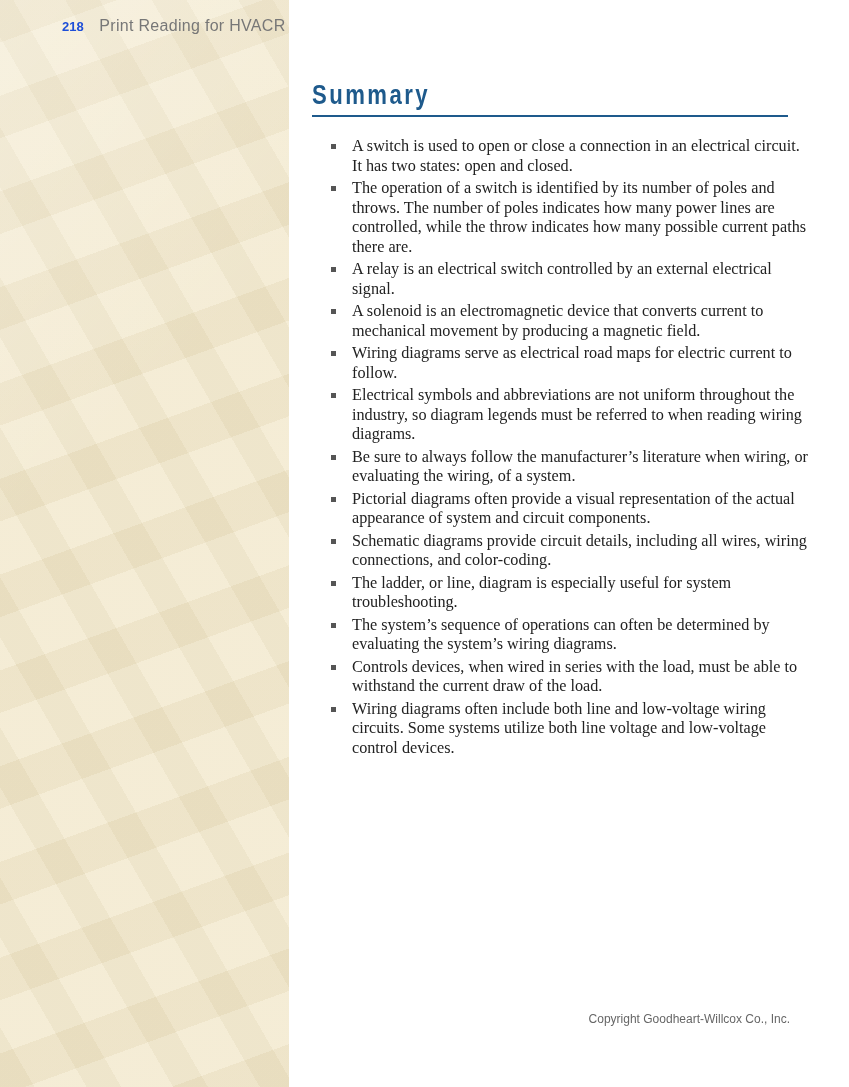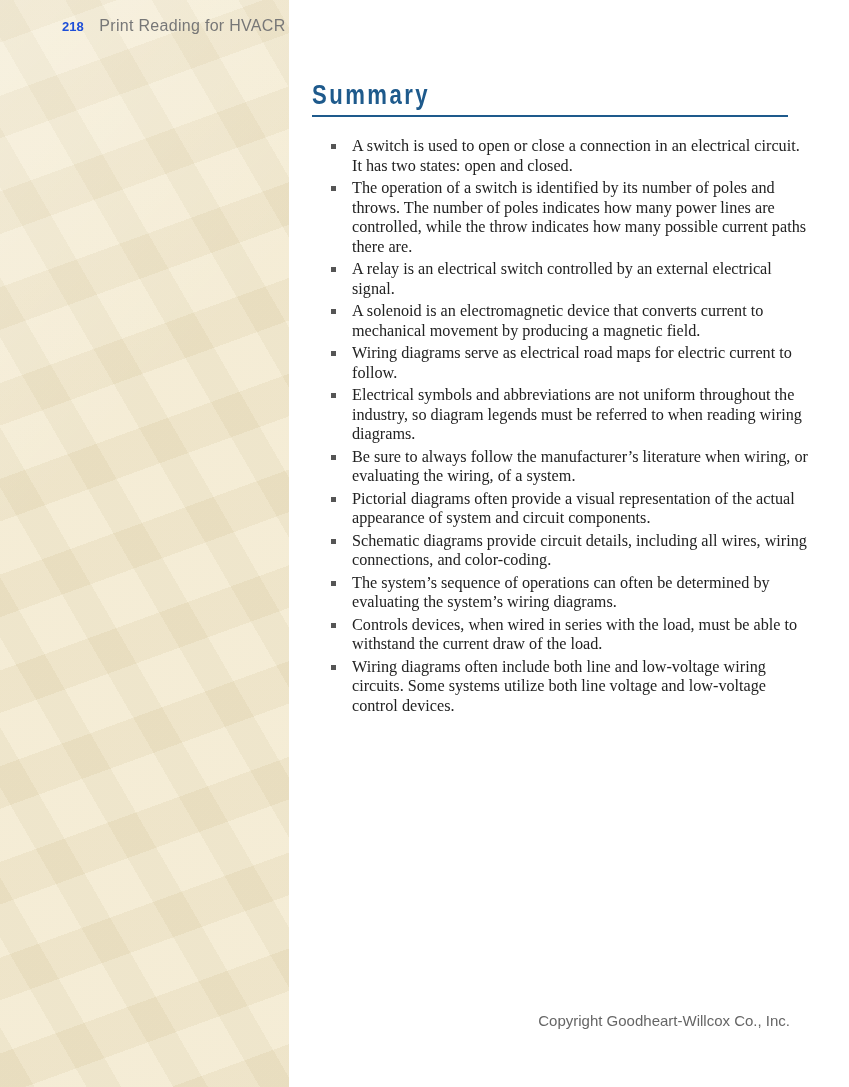--- a/index.html
+++ b/index.html
@@ -39,21 +39,21 @@
   }
   .list li {
     position: relative; padding-left: 24px; margin-bottom: 3px;
     font-size: 16.2px; line-height: 19.5px; color: #222;
   }
   .list li .bullet {
     position: absolute; left: 3px; top: 7px; width: 5px; height: 5px; background: #555;
   }
   .footer {
     position: absolute; right: 59px; top: 1012px;
-    font-family: "Liberation Sans", sans-serif; font-size: 15px; color: #666;
+    font-family: "Liberation Sans", sans-serif; font-size: 12px; color: #666;
   }
 </style>
 </head>
 <body>
 
 <div class="sidebar"></div>
 
 <div class="header">
   <span class="page-num">218</span>
   <span class="book-title">Print Reading for HVACR</span>
@@ -66,19 +66,19 @@
   <li><span class="bullet"></span><span>A switch is used to open or close a connection in an electrical circuit. It has two states: open and closed.</span></li>
   <li><span class="bullet"></span><span>The operation of a switch is identified by its number of poles and throws. The number of poles indicates how many power lines are controlled, while the throw indicates how many possible current paths there are.</span></li>
   <li><span class="bullet"></span></li>
   <li><span class="bullet"></span><span>A relay is an electrical switch controlled by an external electrical signal.</span></li>
   <li><span class="bullet"></span><span>A solenoid is an electromagnetic device that converts current to mechanical movement by producing a magnetic field.</span></li>
   <li><span class="bullet"></span><span>Wiring diagrams serve as electrical road maps for electric current to follow.</span></li>
   <li><span class="bullet"></span><span>Electrical symbols and abbreviations are not uniform throughout the industry, so diagram legends must be referred to when reading wiring diagrams.</span></li>
   <li><span class="bullet"></span><span>Be sure to always follow the manufacturer’s literature when wiring, or evaluating the wiring, of a system.</span></li>
   <li><span class="bullet"></span><span>Pictorial diagrams often provide a visual representation of the actual appearance of system and circuit components.</span></li>
   <li><span class="bullet"></span><span>Schematic diagrams provide circuit details, including all wires, wiring connections, and color-coding.</span></li>
-  <li><span class="bullet"></span></li>
+  <li><span class="bullet"></span><span>The ladder, or line, diagram is especially useful for system troubleshooting.</span></li>
   <li><span class="bullet"></span><span>The system’s sequence of operations can often be determined by evaluating the system’s wiring diagrams.</span></li>
   <li><span class="bullet"></span><span>Controls devices, when wired in series with the load, must be able to withstand the current draw of the load.</span></li>
   <li><span class="bullet"></span><span>Wiring diagrams often include both line and low-voltage wiring circuits. Some systems utilize both line voltage and low-voltage control devices.</span></li>
 </ul>
 
 <div class="footer">Copyright Goodheart-Willcox Co., Inc.</div>
 
 </body></html>

